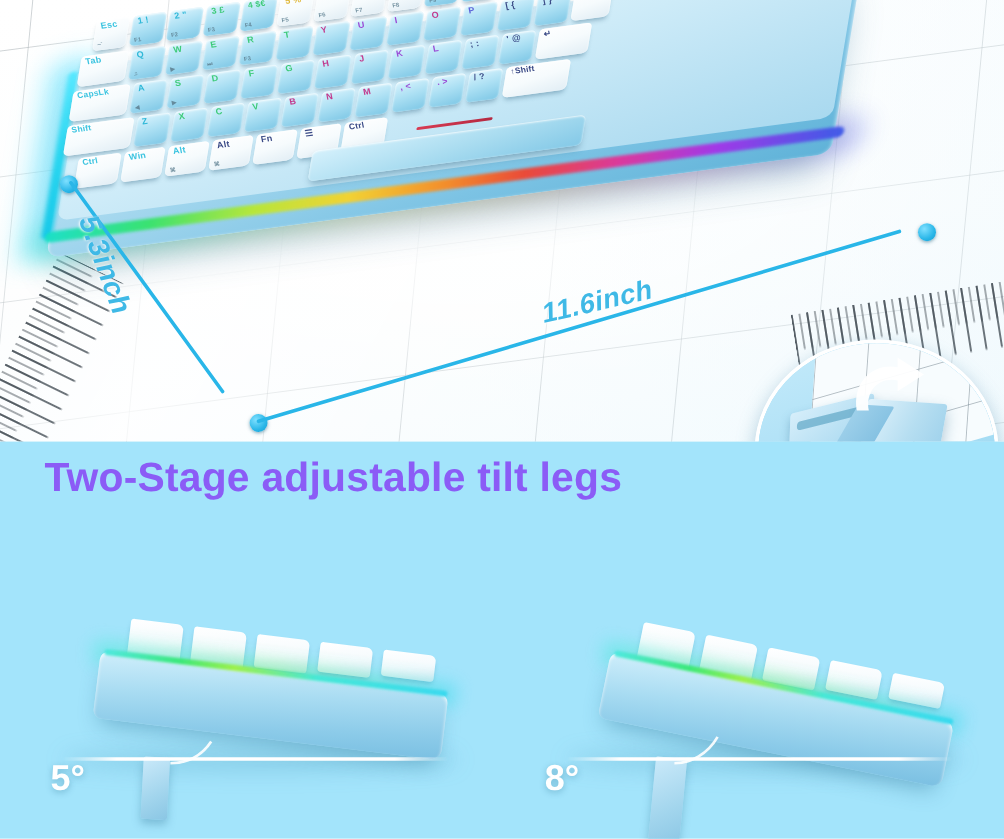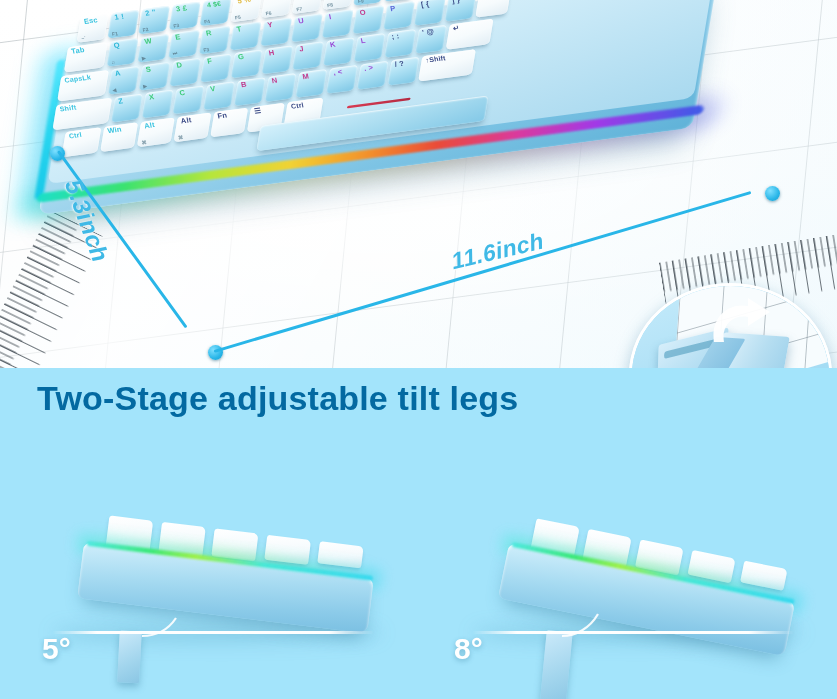--- a/index.html
+++ b/index.html
@@ -113,21 +113,21 @@
     border-radius:3px;box-shadow:0 6px 12px rgba(45,105,140,.4);}
   .leg-stand-side{position:absolute;left:54px;top:50px;width:30px;height:106px;
     transform:rotate(4deg) skewX(-26deg) ;
     background:linear-gradient(100deg,#9ed0ea,#7cbcdf);border-radius:2px;}
   .rot-arrow{position:absolute;left:74px;top:10px;width:70px;height:62px;}
 
   
   .bottom-panel{position:absolute;left:0;top:368px;width:837px;height:331px;
     background:#a3e4fb;overflow:hidden;}
   .headline{position:absolute;left:37px;top:381px;font-size:34px;font-weight:700;
-    color:#0369a1;letter-spacing:.2px;line-height:1;white-space:nowrap;}
+    color:#8b5cf6;letter-spacing:.2px;line-height:1;white-space:nowrap;}
 
   .profile{position:absolute;top:470px;width:390px;height:200px;}
   .p-left{left:18px;}
   .p-right{left:438px;}
   .angle{position:absolute;bottom:4px;left:24px;font-size:30px;font-weight:700;color:#ffffff;
     text-shadow:0 2px 5px rgba(60,130,165,.45);}
   .angle-r{left:16px;}
 
   .kb-side{position:absolute;left:58px;top:42px;width:292px;height:96px;transform-origin:left bottom;}
   .kb-side.a5{transform:rotate(7deg);}

